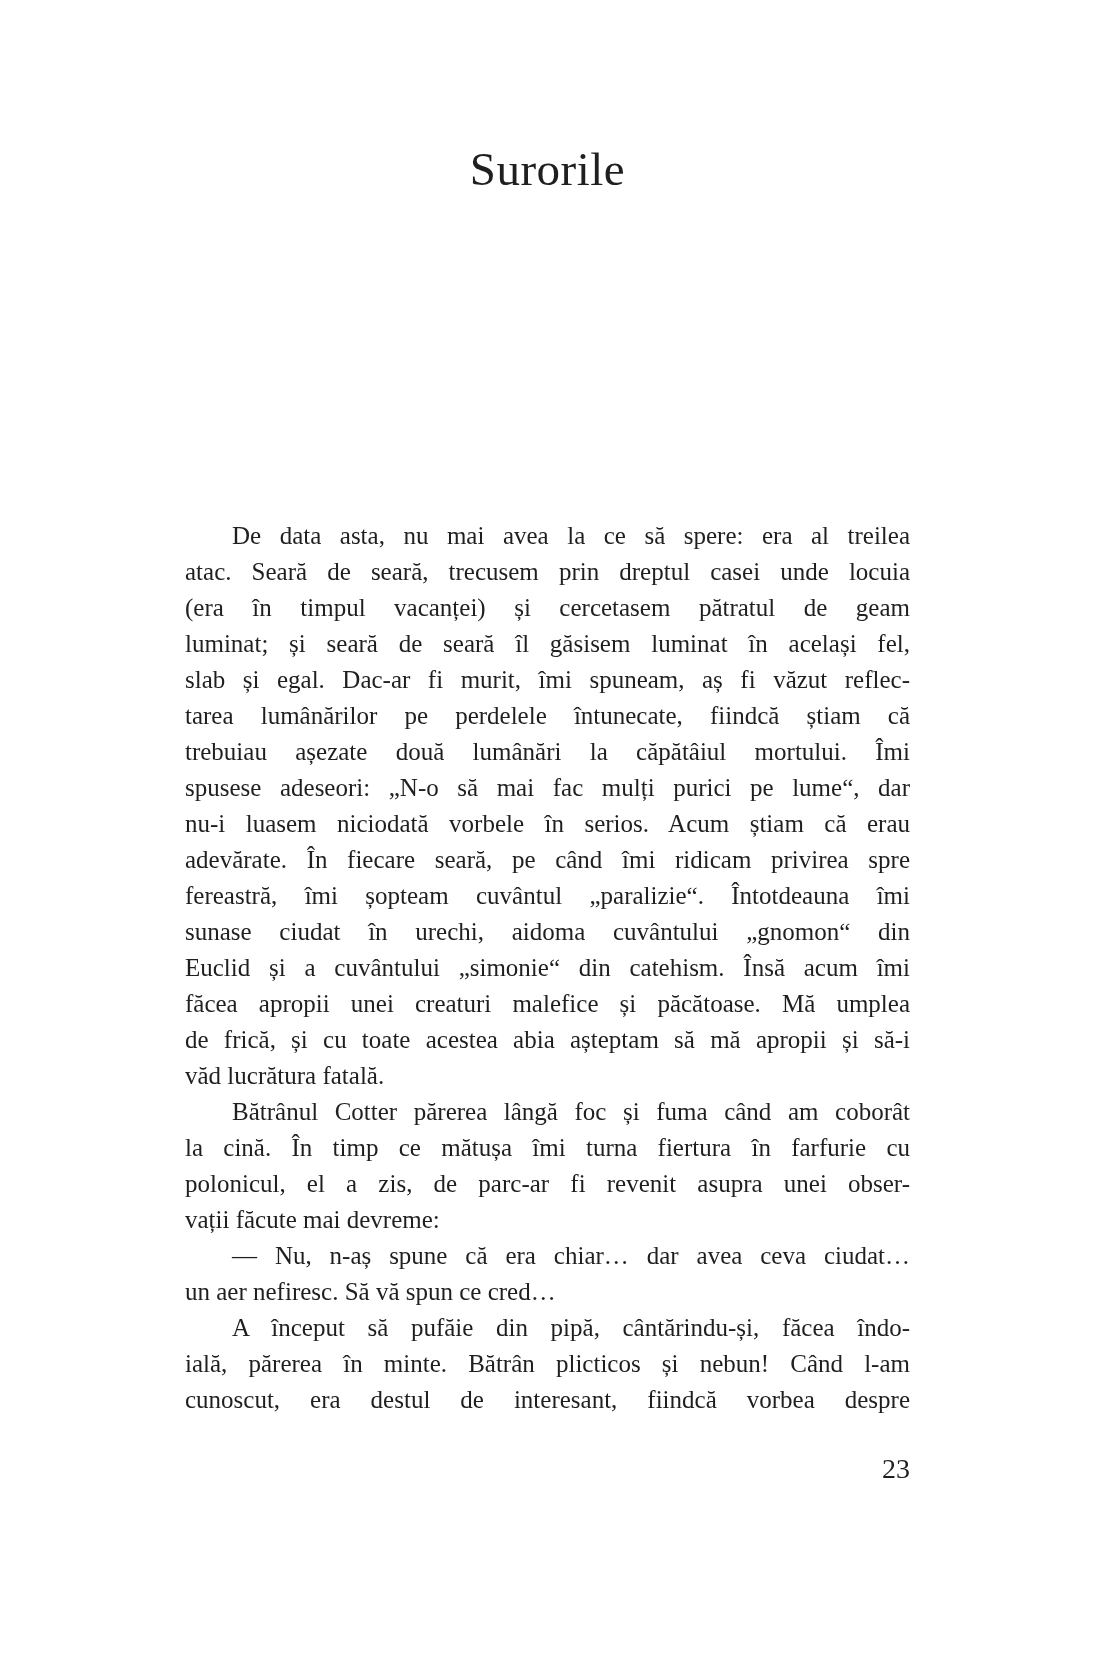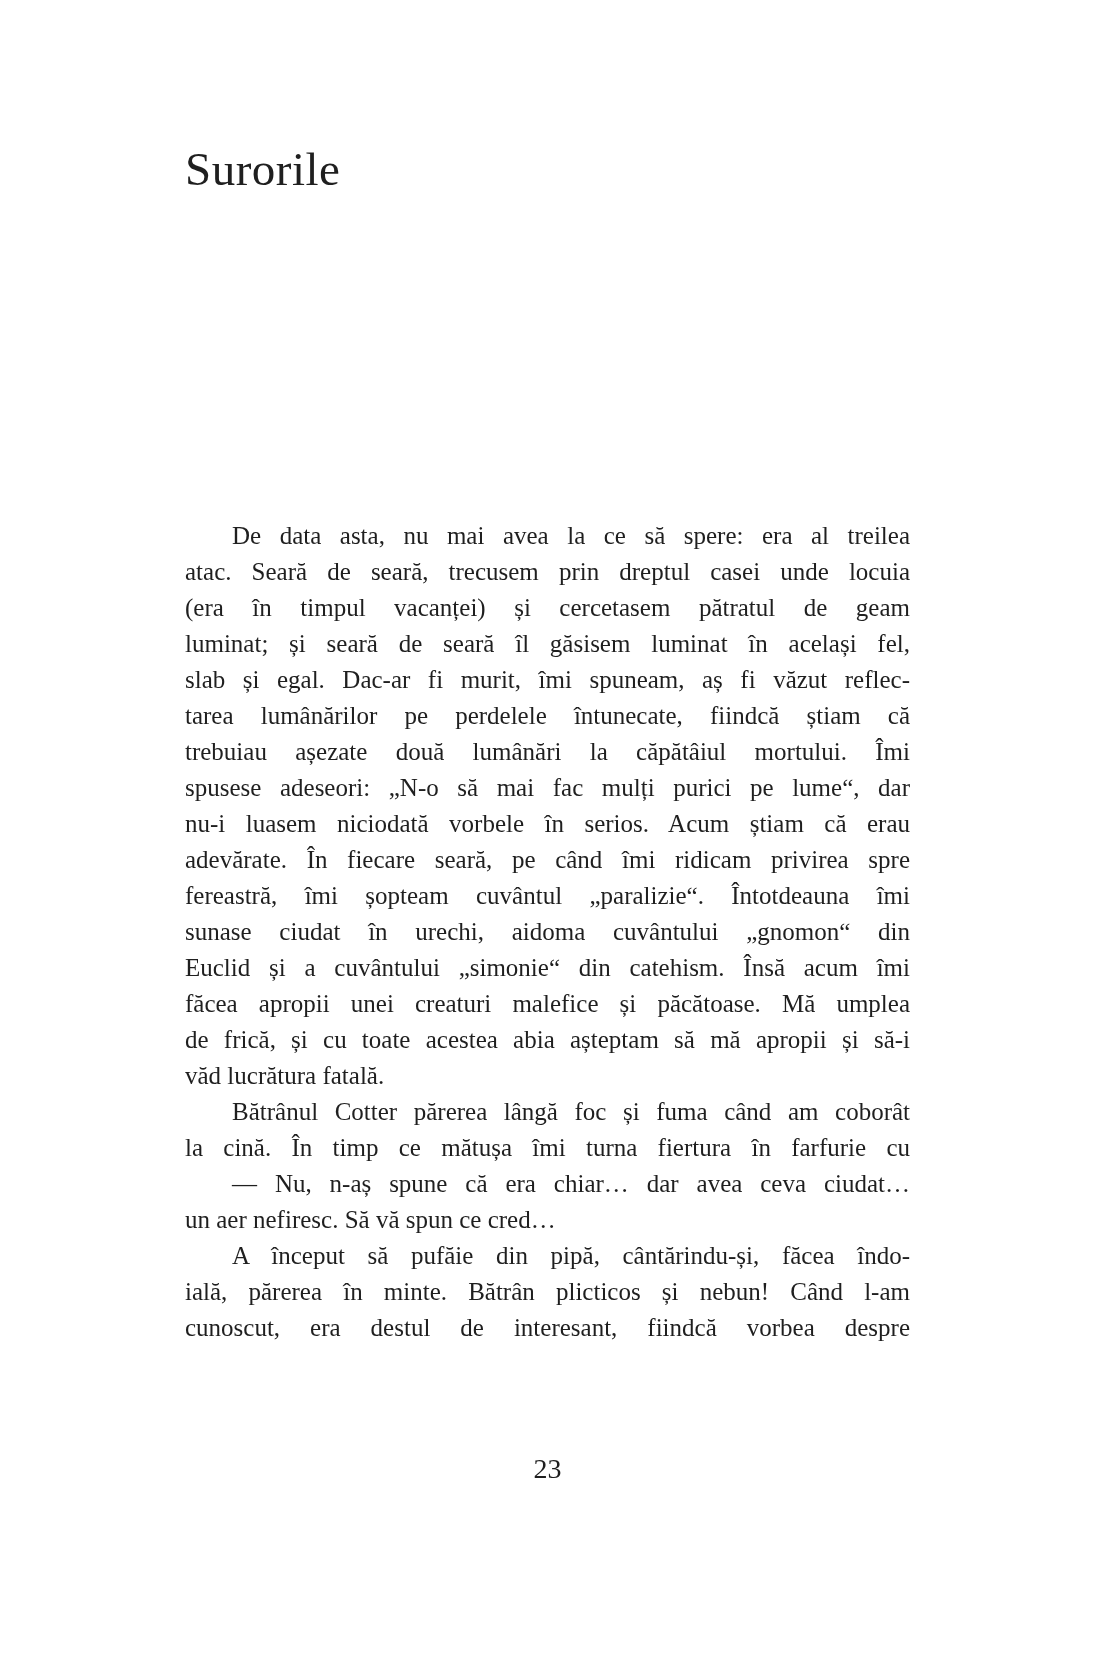--- a/index.html
+++ b/index.html
@@ -15,20 +15,21 @@
     font-family: "Liberation Serif", "DejaVu Serif", serif;
     color: #1f1f1f;
     overflow: hidden;
   }
   .title {
     position: absolute;
     top: 146px;
     left: 185px;
     width: 725px;
     margin: 0;
+    text-align: center;
     font-size: 47px;
     font-weight: 400;
     line-height: 1;
     letter-spacing: 0.5px;
   }
   .text-block {
     position: absolute;
     left: 185px;
     top: 518px;
     width: 725px;
@@ -45,21 +46,21 @@
     text-align-last: left;
   }
   .line.indent {
     padding-left: 47px;
   }
   .page-number {
     position: absolute;
     top: 1455px;
     left: 185px;
     width: 725px;
-    text-align: center;
+    text-align: right;
     font-size: 28px;
     line-height: 1;
   }
 </style>
 </head>
 <body>
 
 <div class="page">
   <h1 class="title">Surorile</h1>
 
@@ -75,20 +76,22 @@
       <div class="line">nu-i luasem niciodată vorbele în serios. Acum știam că erau</div>
       <div class="line">adevărate. În fiecare seară, pe când îmi ridicam privirea spre</div>
       <div class="line">fereastră, îmi șopteam cuvântul „paralizie“. Întotdeauna îmi</div>
       <div class="line">sunase ciudat în urechi, aidoma cuvântului „gnomon“ din</div>
       <div class="line">Euclid și a cuvântului „simonie“ din catehism. Însă acum îmi</div>
       <div class="line">făcea apropii unei creaturi malefice și păcătoase. Mă umplea</div>
       <div class="line">de frică, și cu toate acestea abia așteptam să mă apropii și să-i</div>
       <div class="line last">văd lucrătura fatală.</div>
       <div class="line indent">Bătrânul Cotter părerea lângă foc și fuma când am coborât</div>
       <div class="line">la cină. În timp ce mătușa îmi turna fiertura în farfurie cu</div>
+      <div class="line">polonicul, el a zis, de parc-ar fi revenit asupra unei obser-</div>
+      <div class="line last">vații făcute mai devreme:</div>
       <div class="line indent">— Nu, n-aș spune că era chiar… dar avea ceva ciudat…</div>
       <div class="line last">un aer nefiresc. Să vă spun ce cred…</div>
       <div class="line indent">A început să pufăie din pipă, cântărindu-și, făcea îndo-</div>
       <div class="line">ială, părerea în minte. Bătrân plicticos și nebun! Când l-am</div>
       <div class="line">cunoscut, era destul de interesant, fiindcă vorbea despre</div>
     </div>
 
   <div class="page-number">23</div>
 </div>
 

